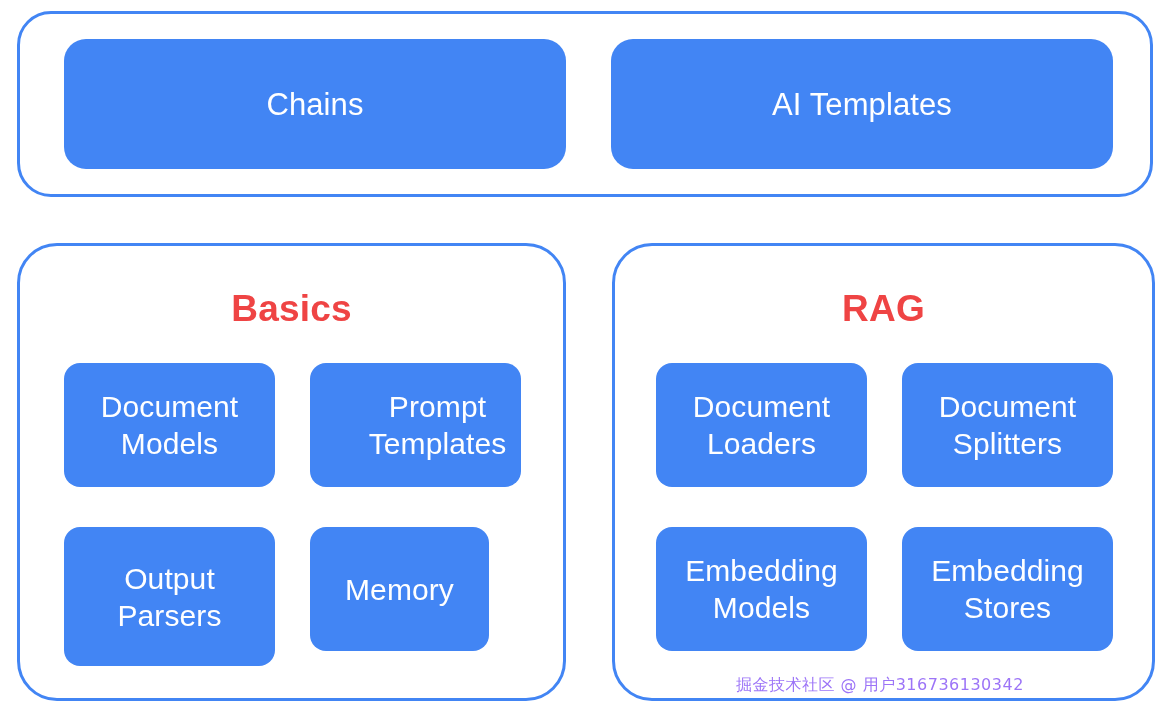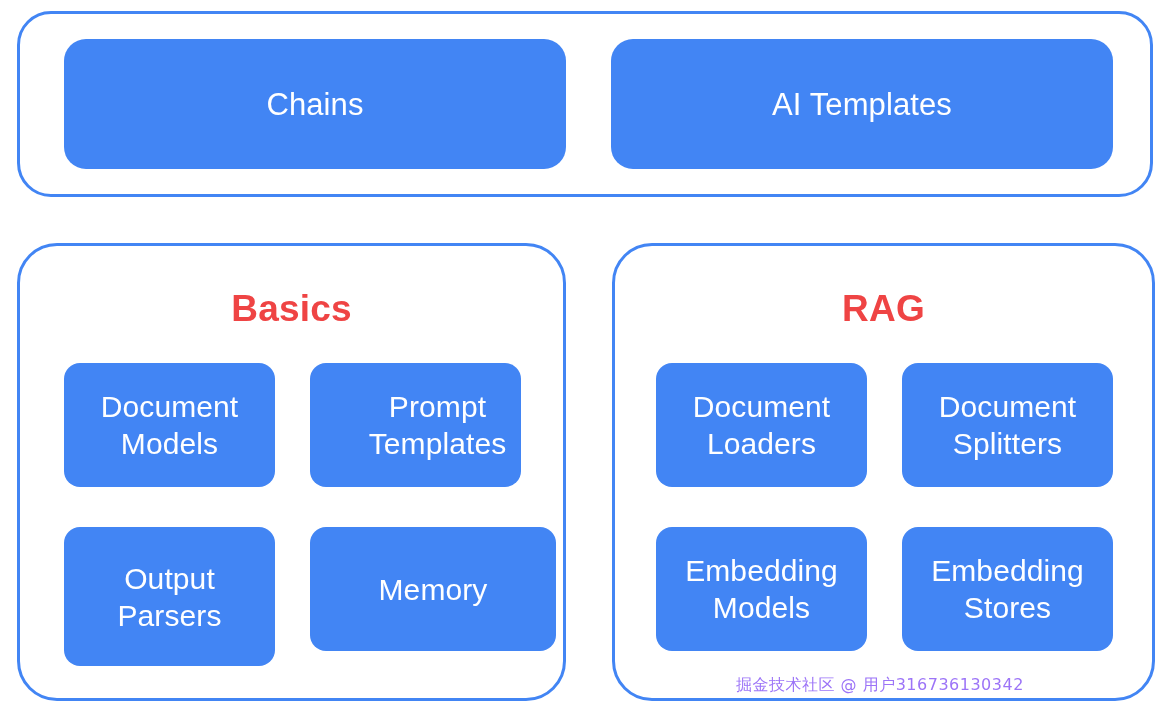--- a/index.html
+++ b/index.html
@@ -78,21 +78,21 @@
   }
 
   
   .node-chains     { left: 64px;  top: 39px;  width: 502px; height: 130px; }
   .node-aiservices { left: 611px; top: 39px;  width: 502px; height: 130px; }
 
   
   .node-language   { left: 64px;  top: 363px; width: 211px; height: 124px; }
   .node-prompt     { left: 310px; top: 363px; width: 211px; height: 124px; padding-left: 48px; }
   .node-output     { left: 64px;  top: 527px; width: 211px; height: 139px; }
-  .node-memory     { left: 310px; top: 527px; width: 246px; height: 124px; }
+  .node-memory     { left: 310px; top: 527px; width: 179px; height: 124px; }
 
   
   .node-docloaders { left: 656px; top: 363px; width: 211px; height: 124px; }
   .node-docsplit   { left: 902px; top: 363px; width: 211px; height: 124px; }
   .node-embmodels  { left: 656px; top: 527px; width: 211px; height: 124px; }
   .node-embstores  { left: 902px; top: 527px; width: 211px; height: 124px; }
 
   
   .watermark {
     position: absolute;

